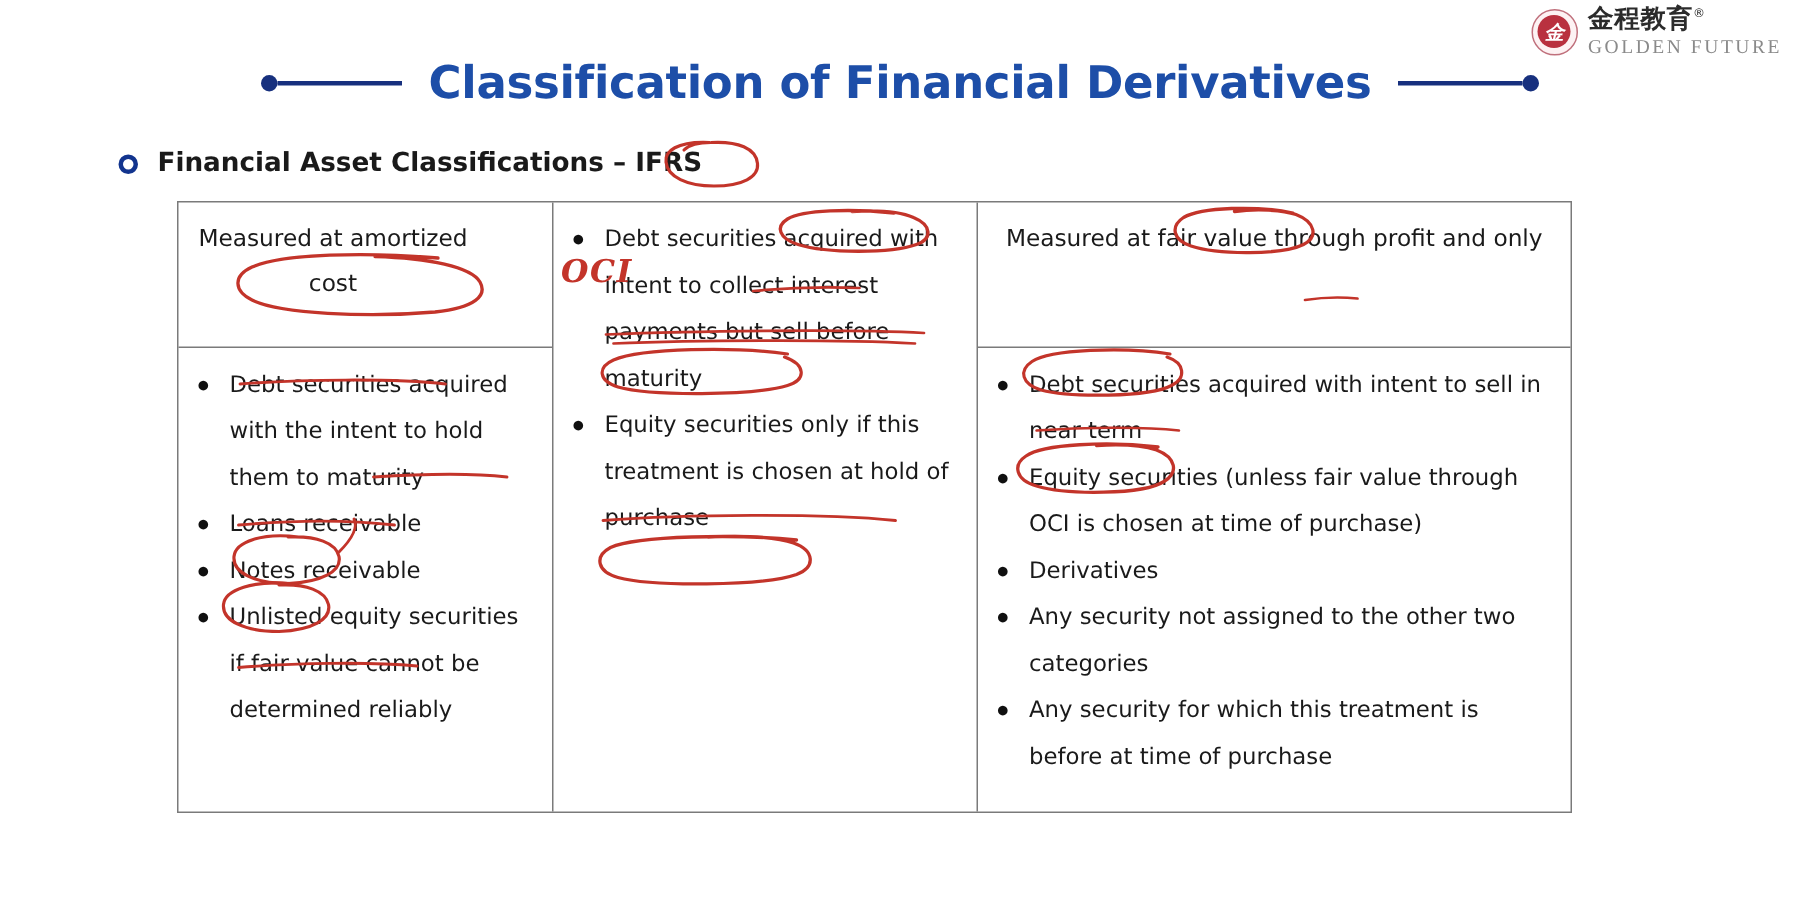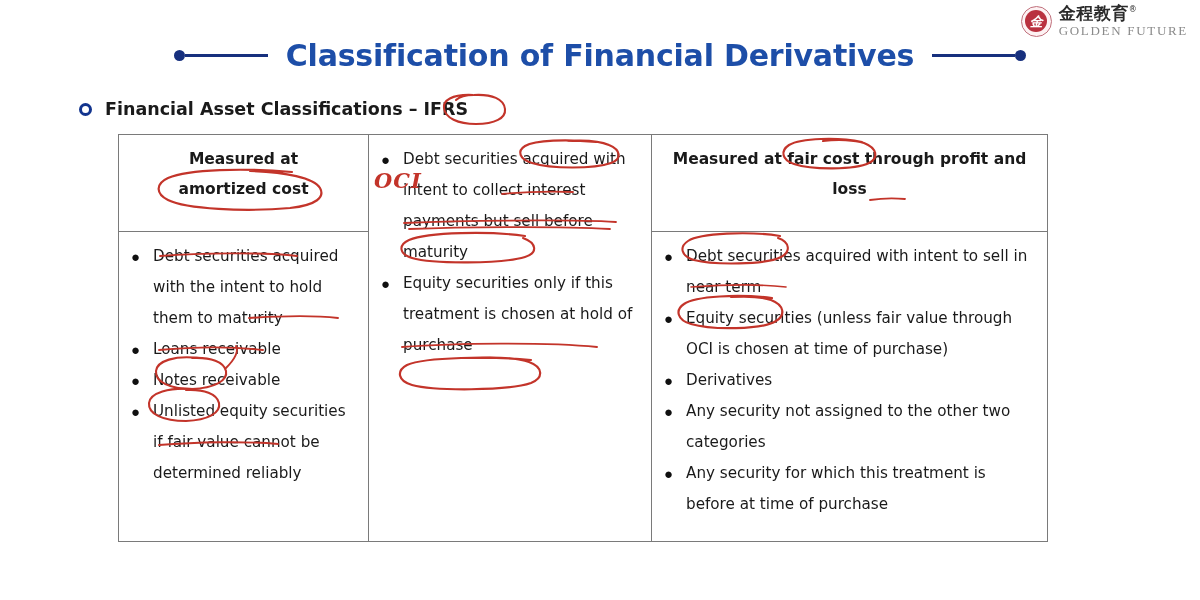--- a/index.html
+++ b/index.html
@@ -168,22 +168,21 @@
   #tcol-2 { width: 283px; border-right: 1px solid #7a7a7a; }
   #tcol-3 { width: 395px; }
 
   .thead {
     box-sizing: border-box;
     border-bottom: 1px solid #7a7a7a;
     height: 97px;
     padding: 9px 8px 0 8px;
     display: flex;
     align-items: flex-start;
-    justify-content: center;
-    font-weight: bold;
+    justify-content: flex-start;
   }
   .thead-text {
     font-family: "DejaVu Sans", sans-serif;
     font-size: 15.5px;
     color: #1a1a1a;
     text-align: center;
     line-height: 30px;
   }
   #tcol-1 .thead-text { width: 190px; }
   #tcol-2 .thead-text { width: 250px; }
@@ -314,21 +313,21 @@
         <li class="bitem">
           <span class="bdot">●</span>
           <span class="btext">Equity securities only if this treatment is chosen at hold of purchase</span>
         </li>
       </ul>
     </div>
   </div>
 
   <div class="tcol" id="tcol-3">
     <div class="thead">
-      <div class="thead-text">Measured at fair cost through profit and loss</div>
+      <div class="thead-text">Measured at fair value through profit and only</div>
     </div>
     <div class="tbody">
       <ul class="blist">
         <li class="bitem">
           <span class="bdot">●</span>
           <span class="btext">Debt securities acquired with intent to sell in near term</span>
         </li>
         <li class="bitem">
           <span class="bdot">●</span>
           <span class="btext">Equity securities (unless fair value through OCI is chosen at time of purchase)</span>

